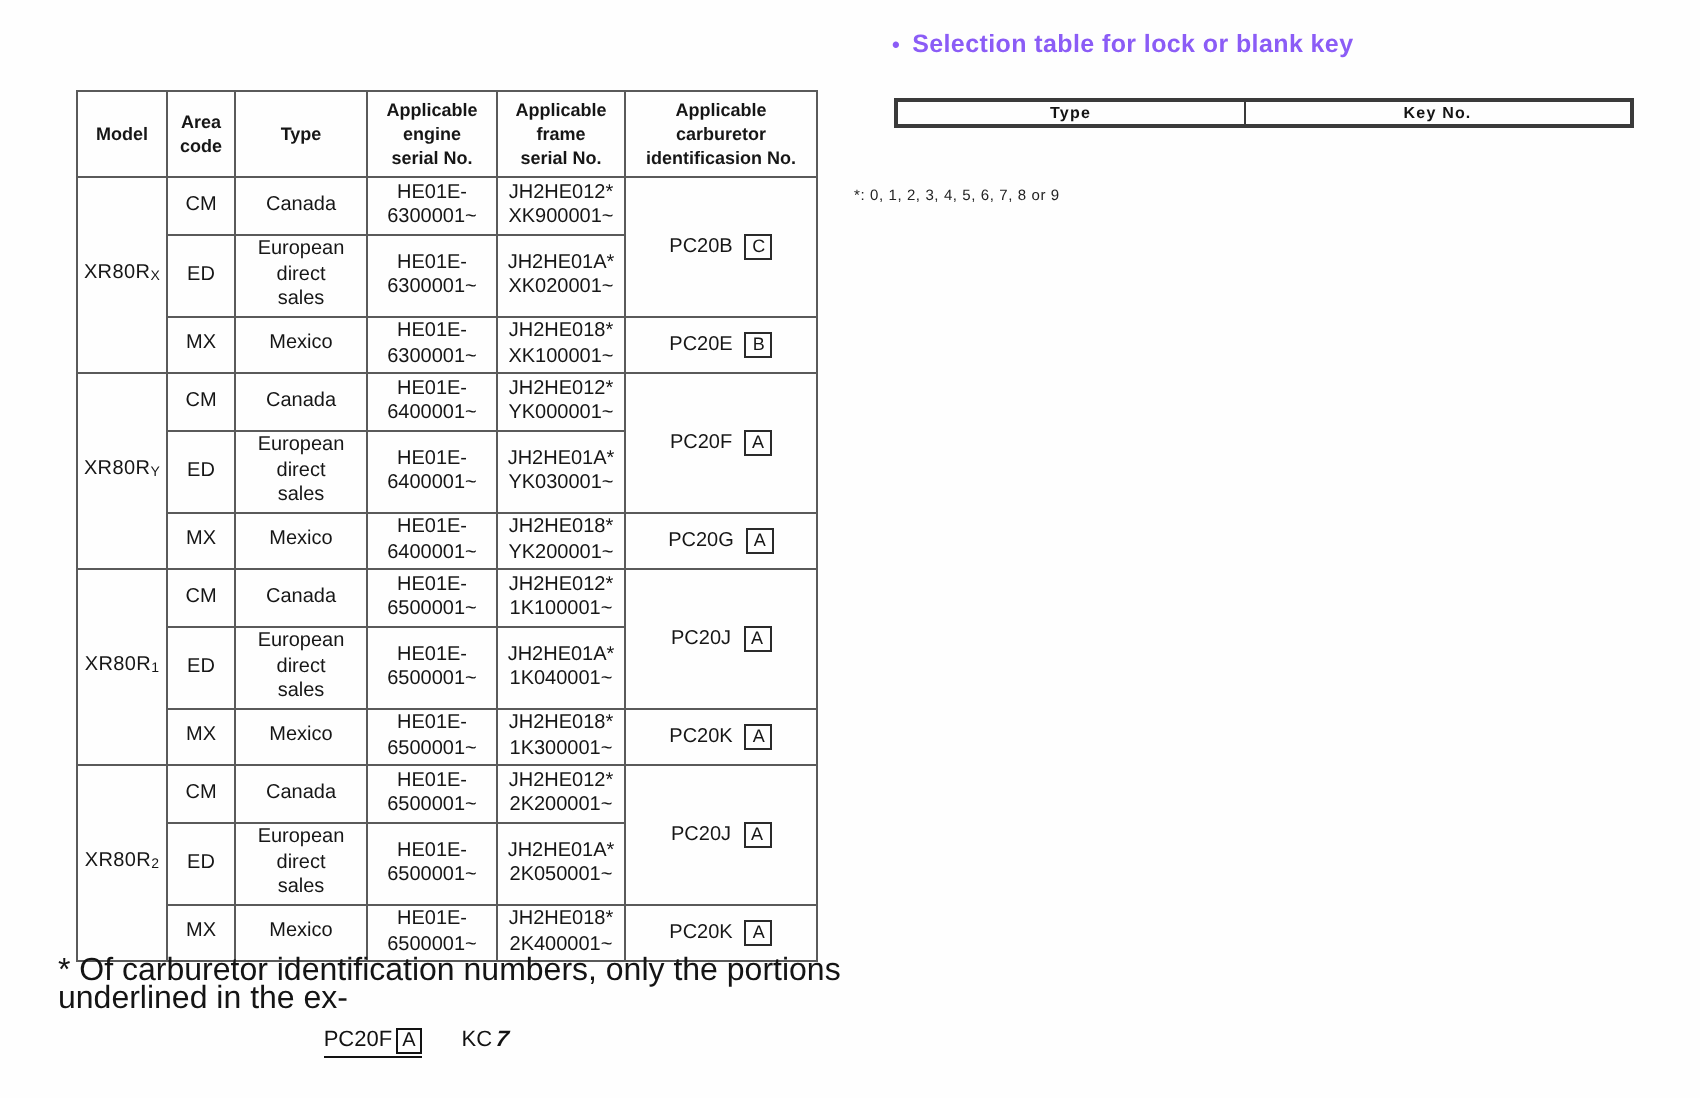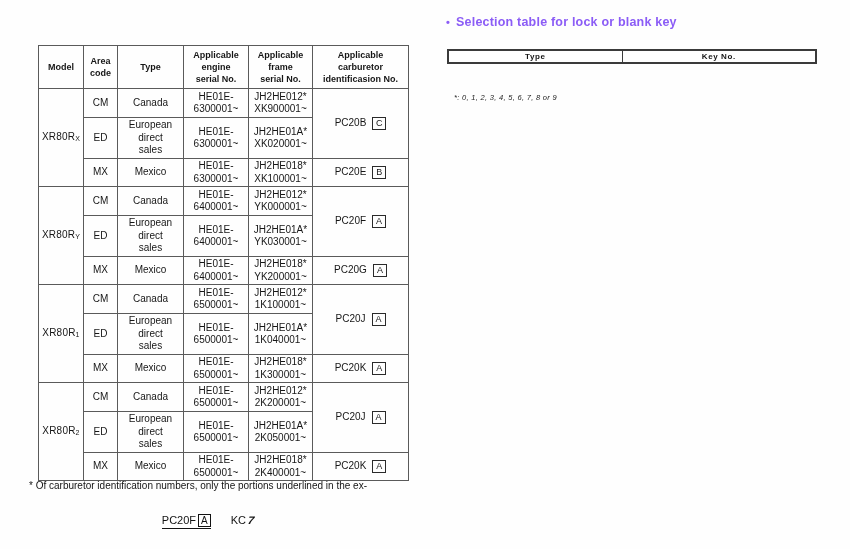--- a/index.html
+++ b/index.html
@@ -25,40 +25,40 @@
   tr.rb td{height:27px;}
   .model-cell{font-size:10px;letter-spacing:.2px;}
   .model-sub{font-size:7px;vertical-align:-1px;}
   .carb-cell{font-size:10px;}
   .kbox{
     display:inline-block;border:1px solid #2a2a2a;min-width:8px;
     padding:0 2px;margin-left:6px;font-size:9px;line-height:11px;
   }
 
   
-  .fn{position:absolute;left:29px;top:479px;width:392px;font-size:10px;line-height:13.5px;color:#141414;}
+  .fn{position:absolute;left:29px;top:479px;width:392px;font-size:16px;line-height:13.5px;color:#141414;}
   .fn-l2{padding-left:10px;}
 
   
   .example{position:absolute;left:38px;top:514px;width:340px;text-align:center;font-size:11px;color:#121212;}
   .ex-underline{display:inline-block;border-bottom:1.5px solid #121212;padding-bottom:1px;}
   .ex-box{display:inline-block;border:1px solid #121212;padding:0 2px;margin-left:2px;font-size:10px;line-height:11px;}
   .ex-suffix{margin-left:20px;}
   .ex-glyph{font-style:italic;font-weight:bold;margin-left:2px;display:inline-block;transform:skewX(-8deg);}
 
   
   .key-title{position:absolute;left:446px;top:15px;font-size:12.5px;font-weight:bold;color:#8b5cf6;letter-spacing:.2px;}
   .key-title .bullet{margin-right:6px;font-size:11px;}
   .key-sub{position:absolute;left:447px;top:33px;font-size:10.5px;color:#141414;}
   .key-table-wrap{position:absolute;left:447px;top:49px;border:1px solid #3a3a3a;background:#fefefe;}
   .key-table{border-collapse:collapse;width:368px;}
   .key-table th,.key-table td{border:1px solid #3a3a3a;padding:0;text-align:center;vertical-align:middle;color:#141414;}
   .key-table th{font-size:8px;font-weight:bold;height:11px;letter-spacing:.6px;}
   .key-table td{font-size:10px;height:13px;letter-spacing:.6px;}
-  .key-fn{position:absolute;left:454px;top:93px;font-size:7.5px;color:#222;letter-spacing:.3px;font-style:italic;}
+  .key-fn{position:absolute;left:427px;top:93px;font-size:7.5px;color:#222;letter-spacing:.3px;}
 </style>
 </head>
 <body>
 
 <div class="page">
 
   <table class="main-table">
     <colgroup>
       <col style="width:45px">
         <col style="width:34px">

